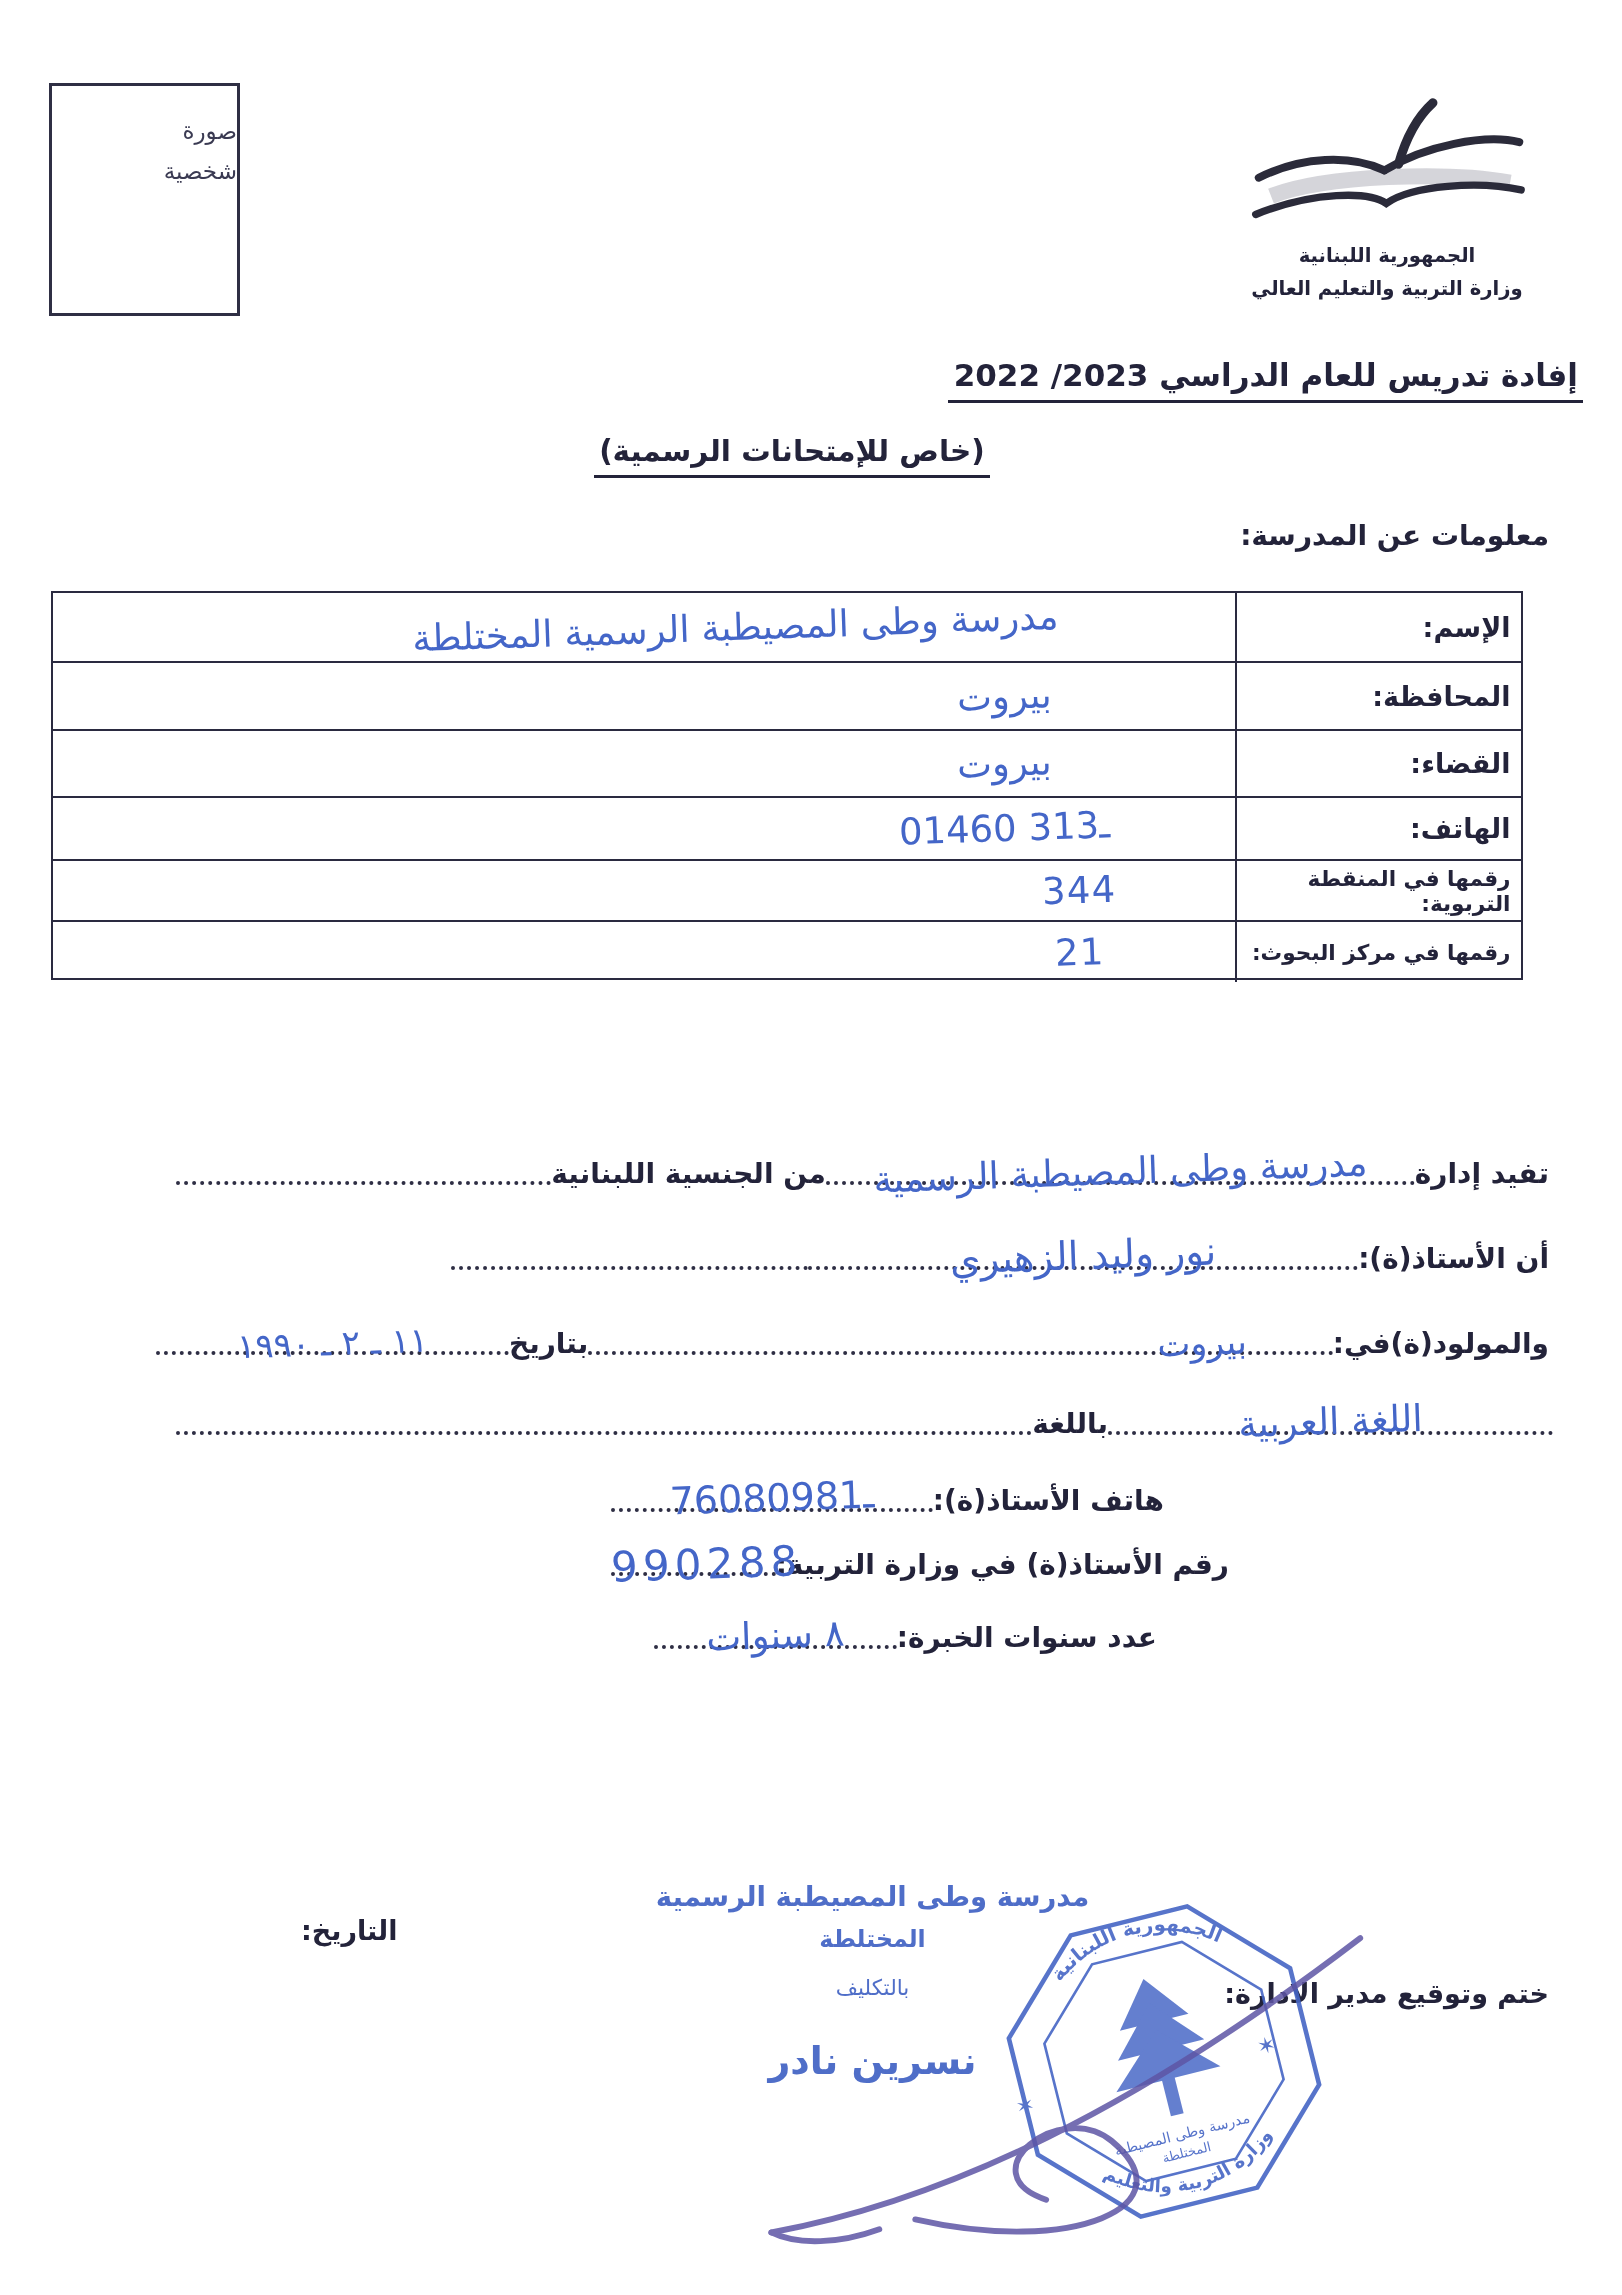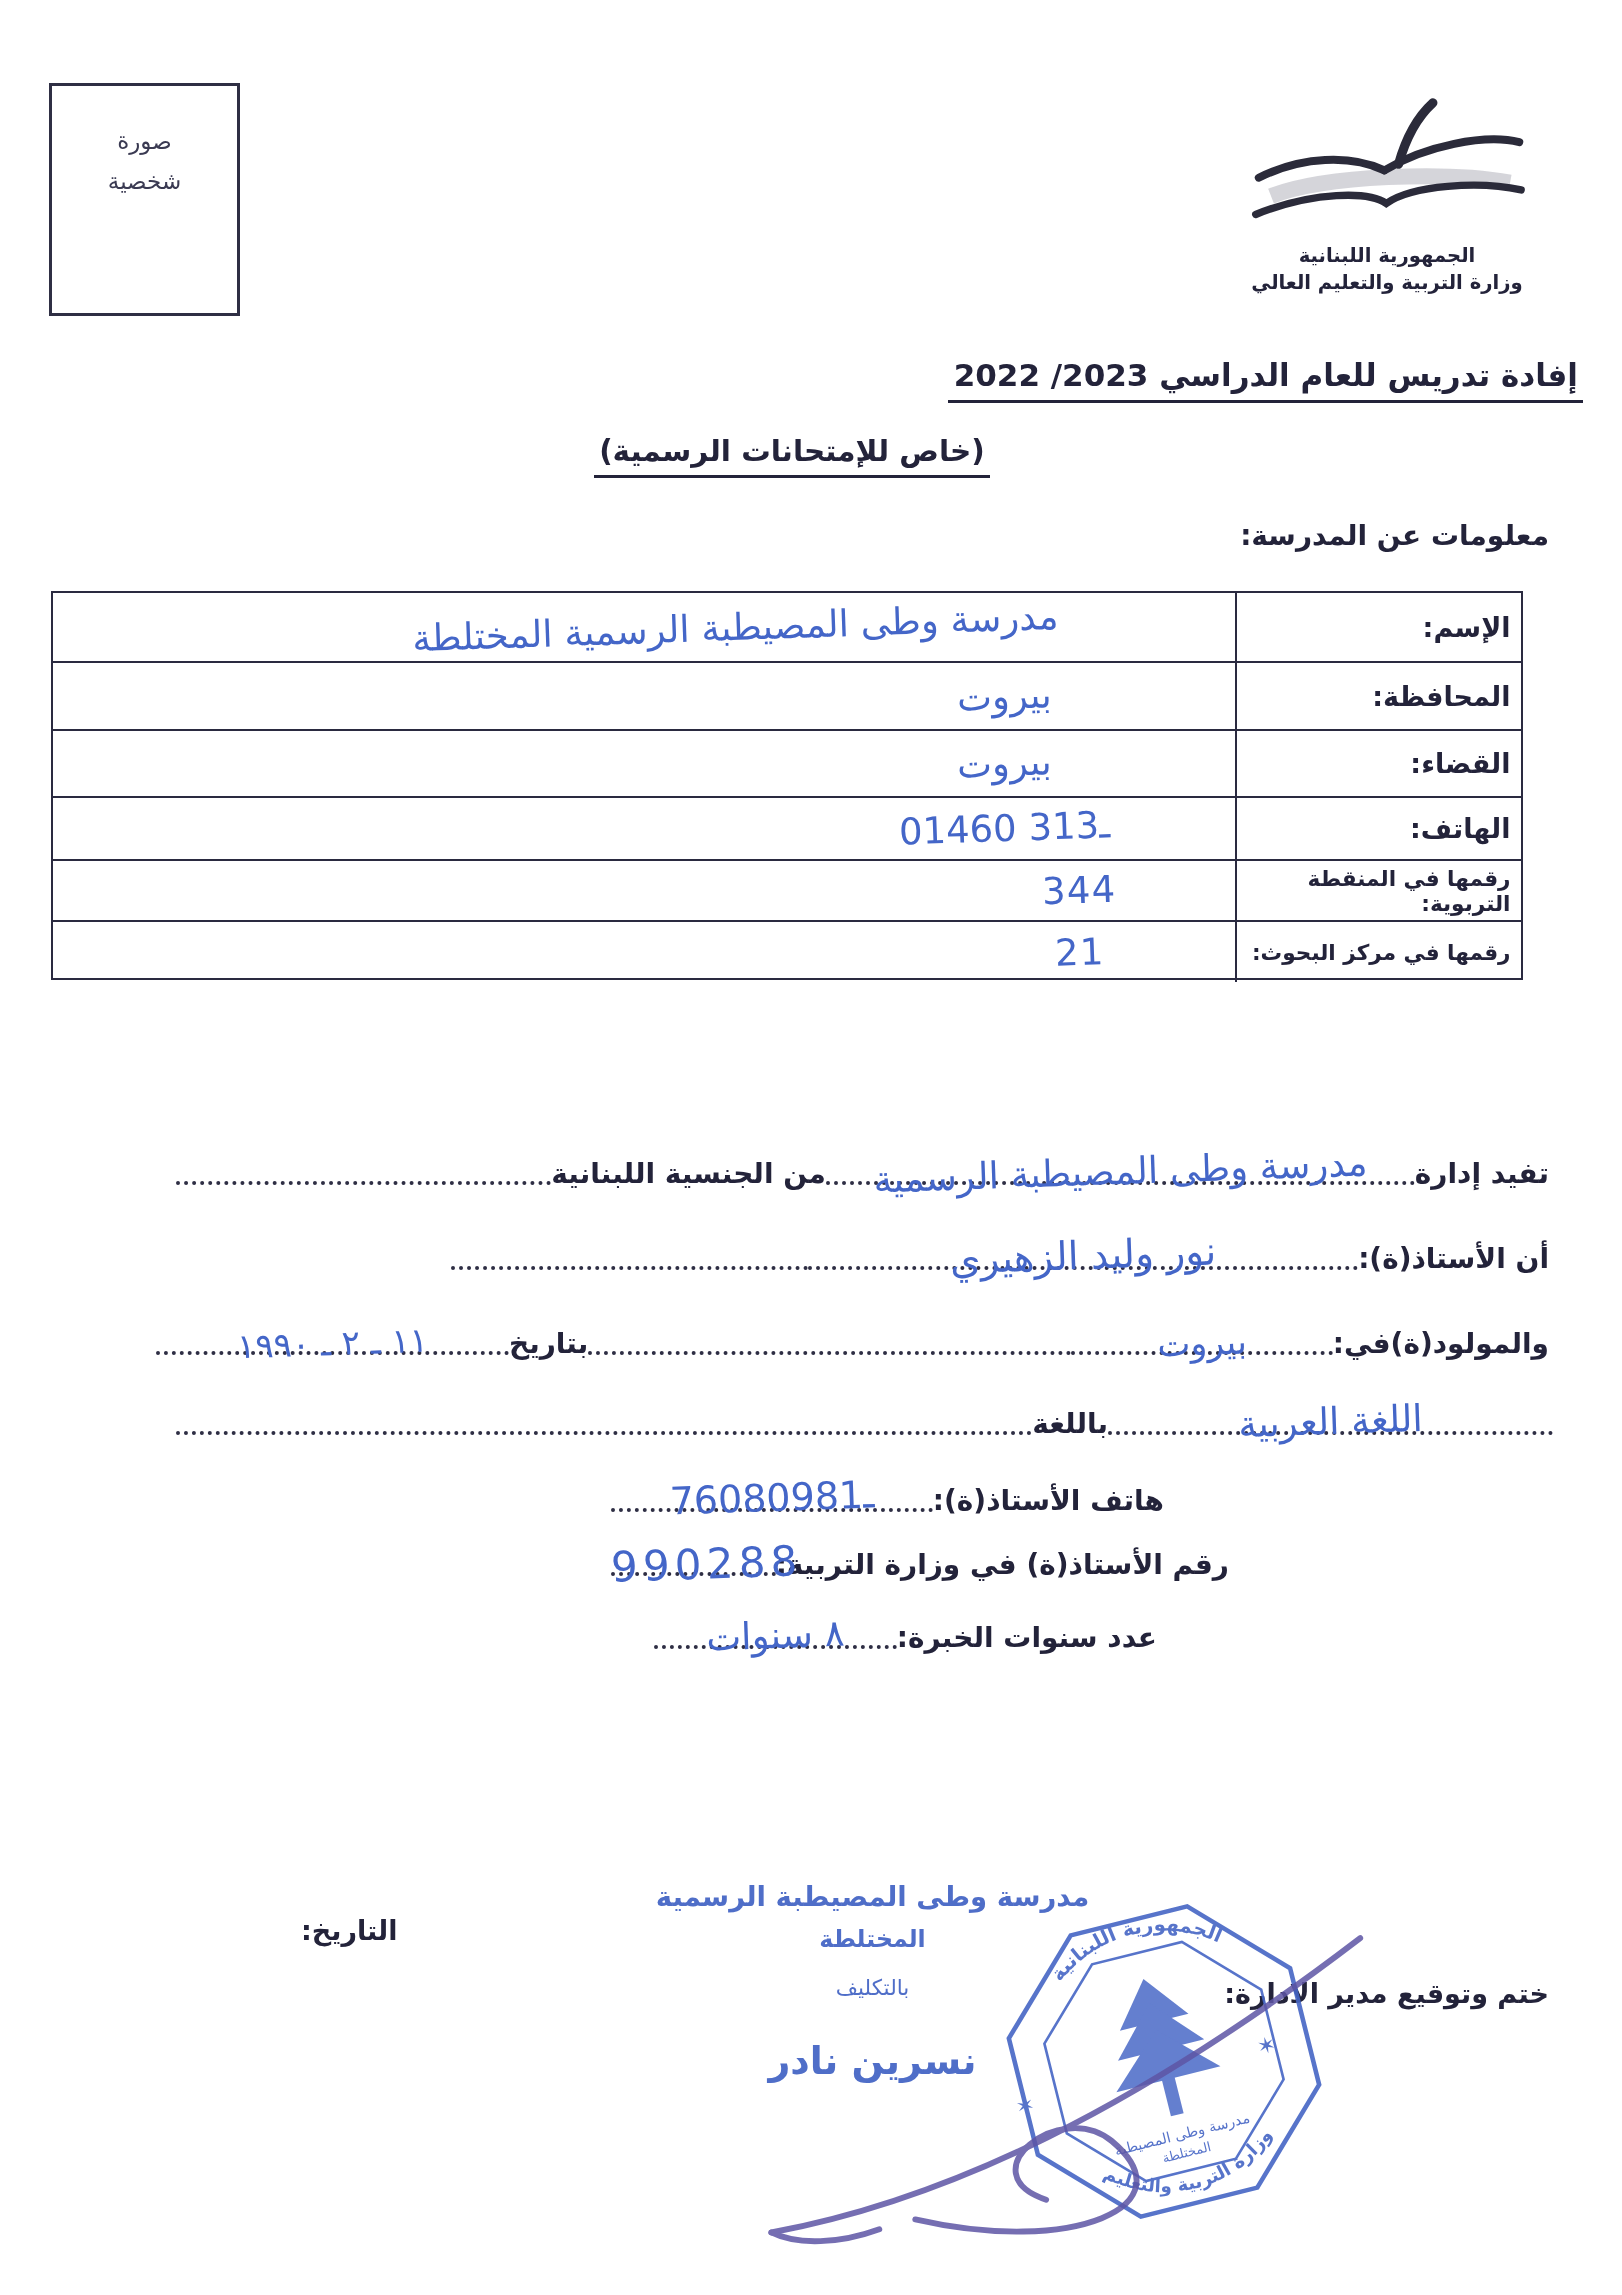--- a/index.html
+++ b/index.html
@@ -10,27 +10,27 @@
   }
   *{box-sizing:border-box;}
   body{margin:0;background:#ffffff;}
   .page{
     position:relative;width:1623px;height:2295px;background:#ffffff;
     font-family:"DejaVu Sans",sans-serif;color:var(--ink);direction:rtl;overflow:hidden;
   }
   
   .photo-box{
     position:absolute;left:50px;top:83px;width:191px;height:233px;
-    border:3.3px solid #2f2f44;padding-top:35px;text-align:center;
+    border:3.3px solid #2f2f44;padding-top:25px;text-align:right;
   }
   .photo-box div{font-size:23px;line-height:1.75;color:#3a3a52;}
   
   .logo{position:absolute;left:1234px;top:98px;width:308px;text-align:center;}
   .logo .l1{font-size:19.6px;font-weight:bold;margin-top:2.6px;}
-  .logo .l2{font-size:19.6px;font-weight:bold;margin-top:4px;}
+  .logo .l2{font-size:19.6px;font-weight:bold;margin-top:10px;}
   
   .doc-title{
     position:absolute;top:357px;left:0;right:0;text-align:right;
   }
   .doc-title .inner,.doc-sub .inner{
     display:inline-block;font-size:31px;font-weight:bold;
     padding:0 5.2px 6.5px 5.2px;border-bottom:3.3px solid var(--ink);transform:translateX(-39px);
   }
   .doc-sub{position:absolute;top:434px;left:0;right:0;text-align:center;padding-left:41px;}
   .doc-sub .inner{font-size:29.5px;}

